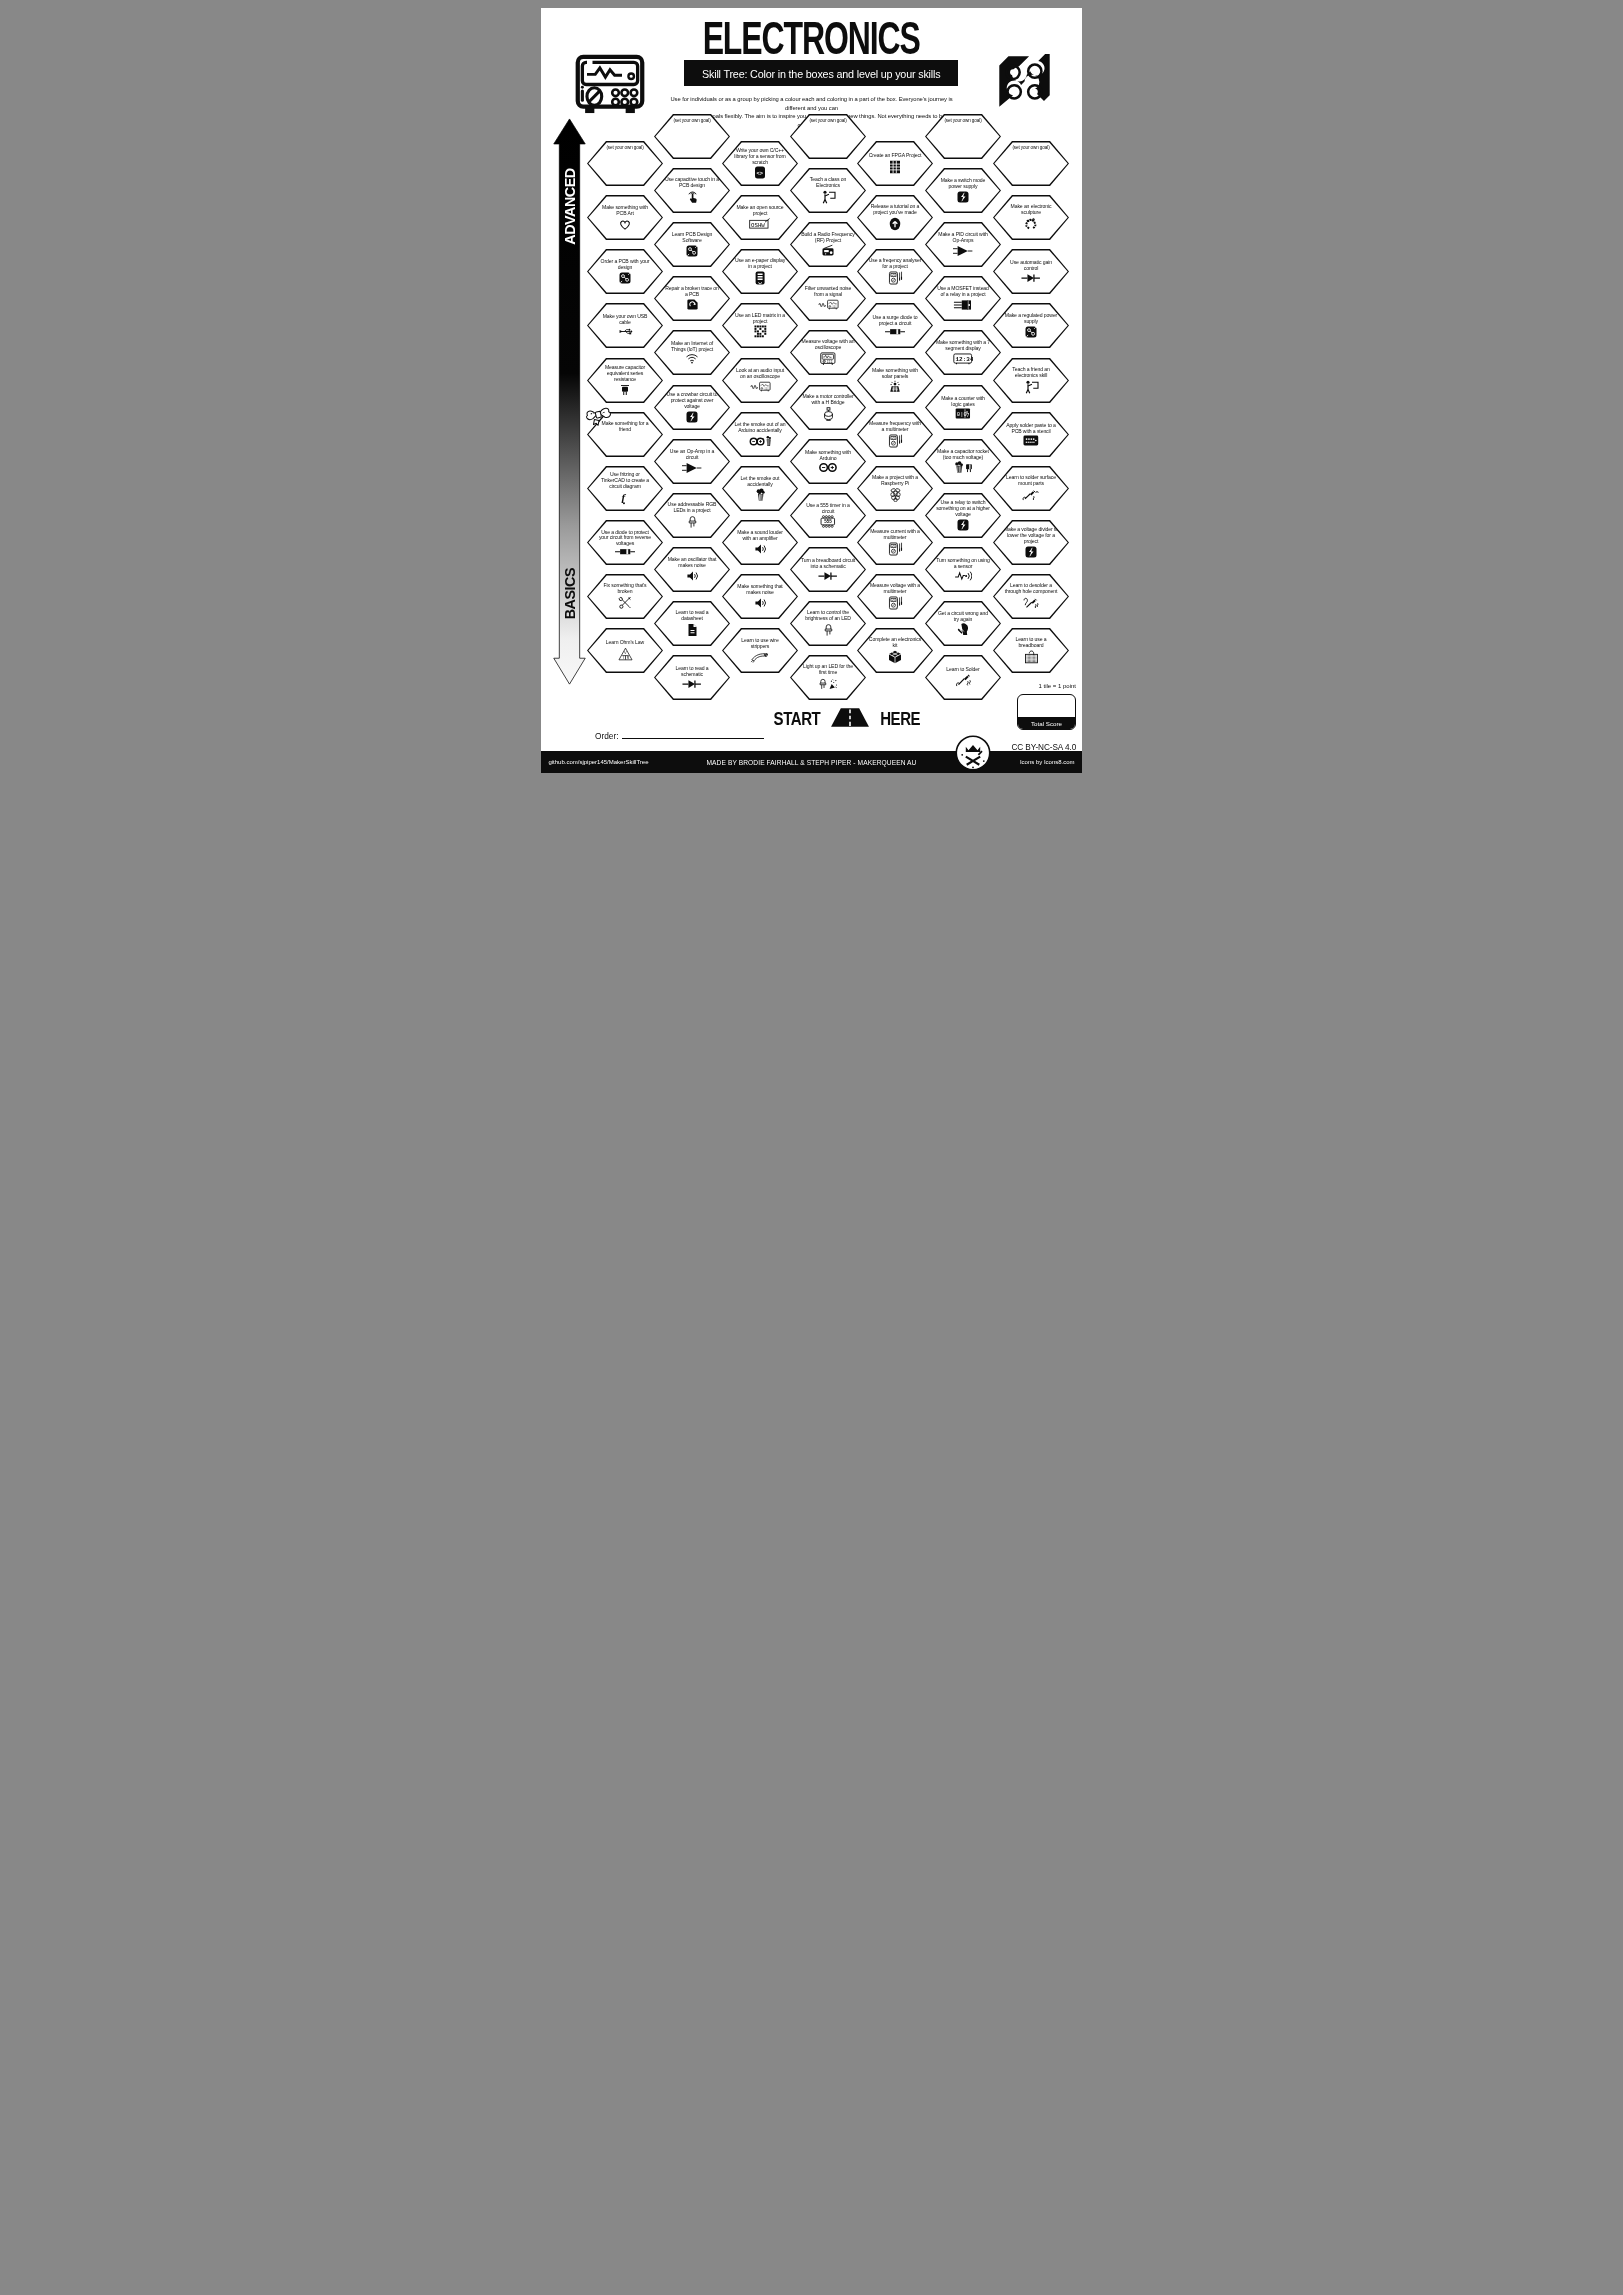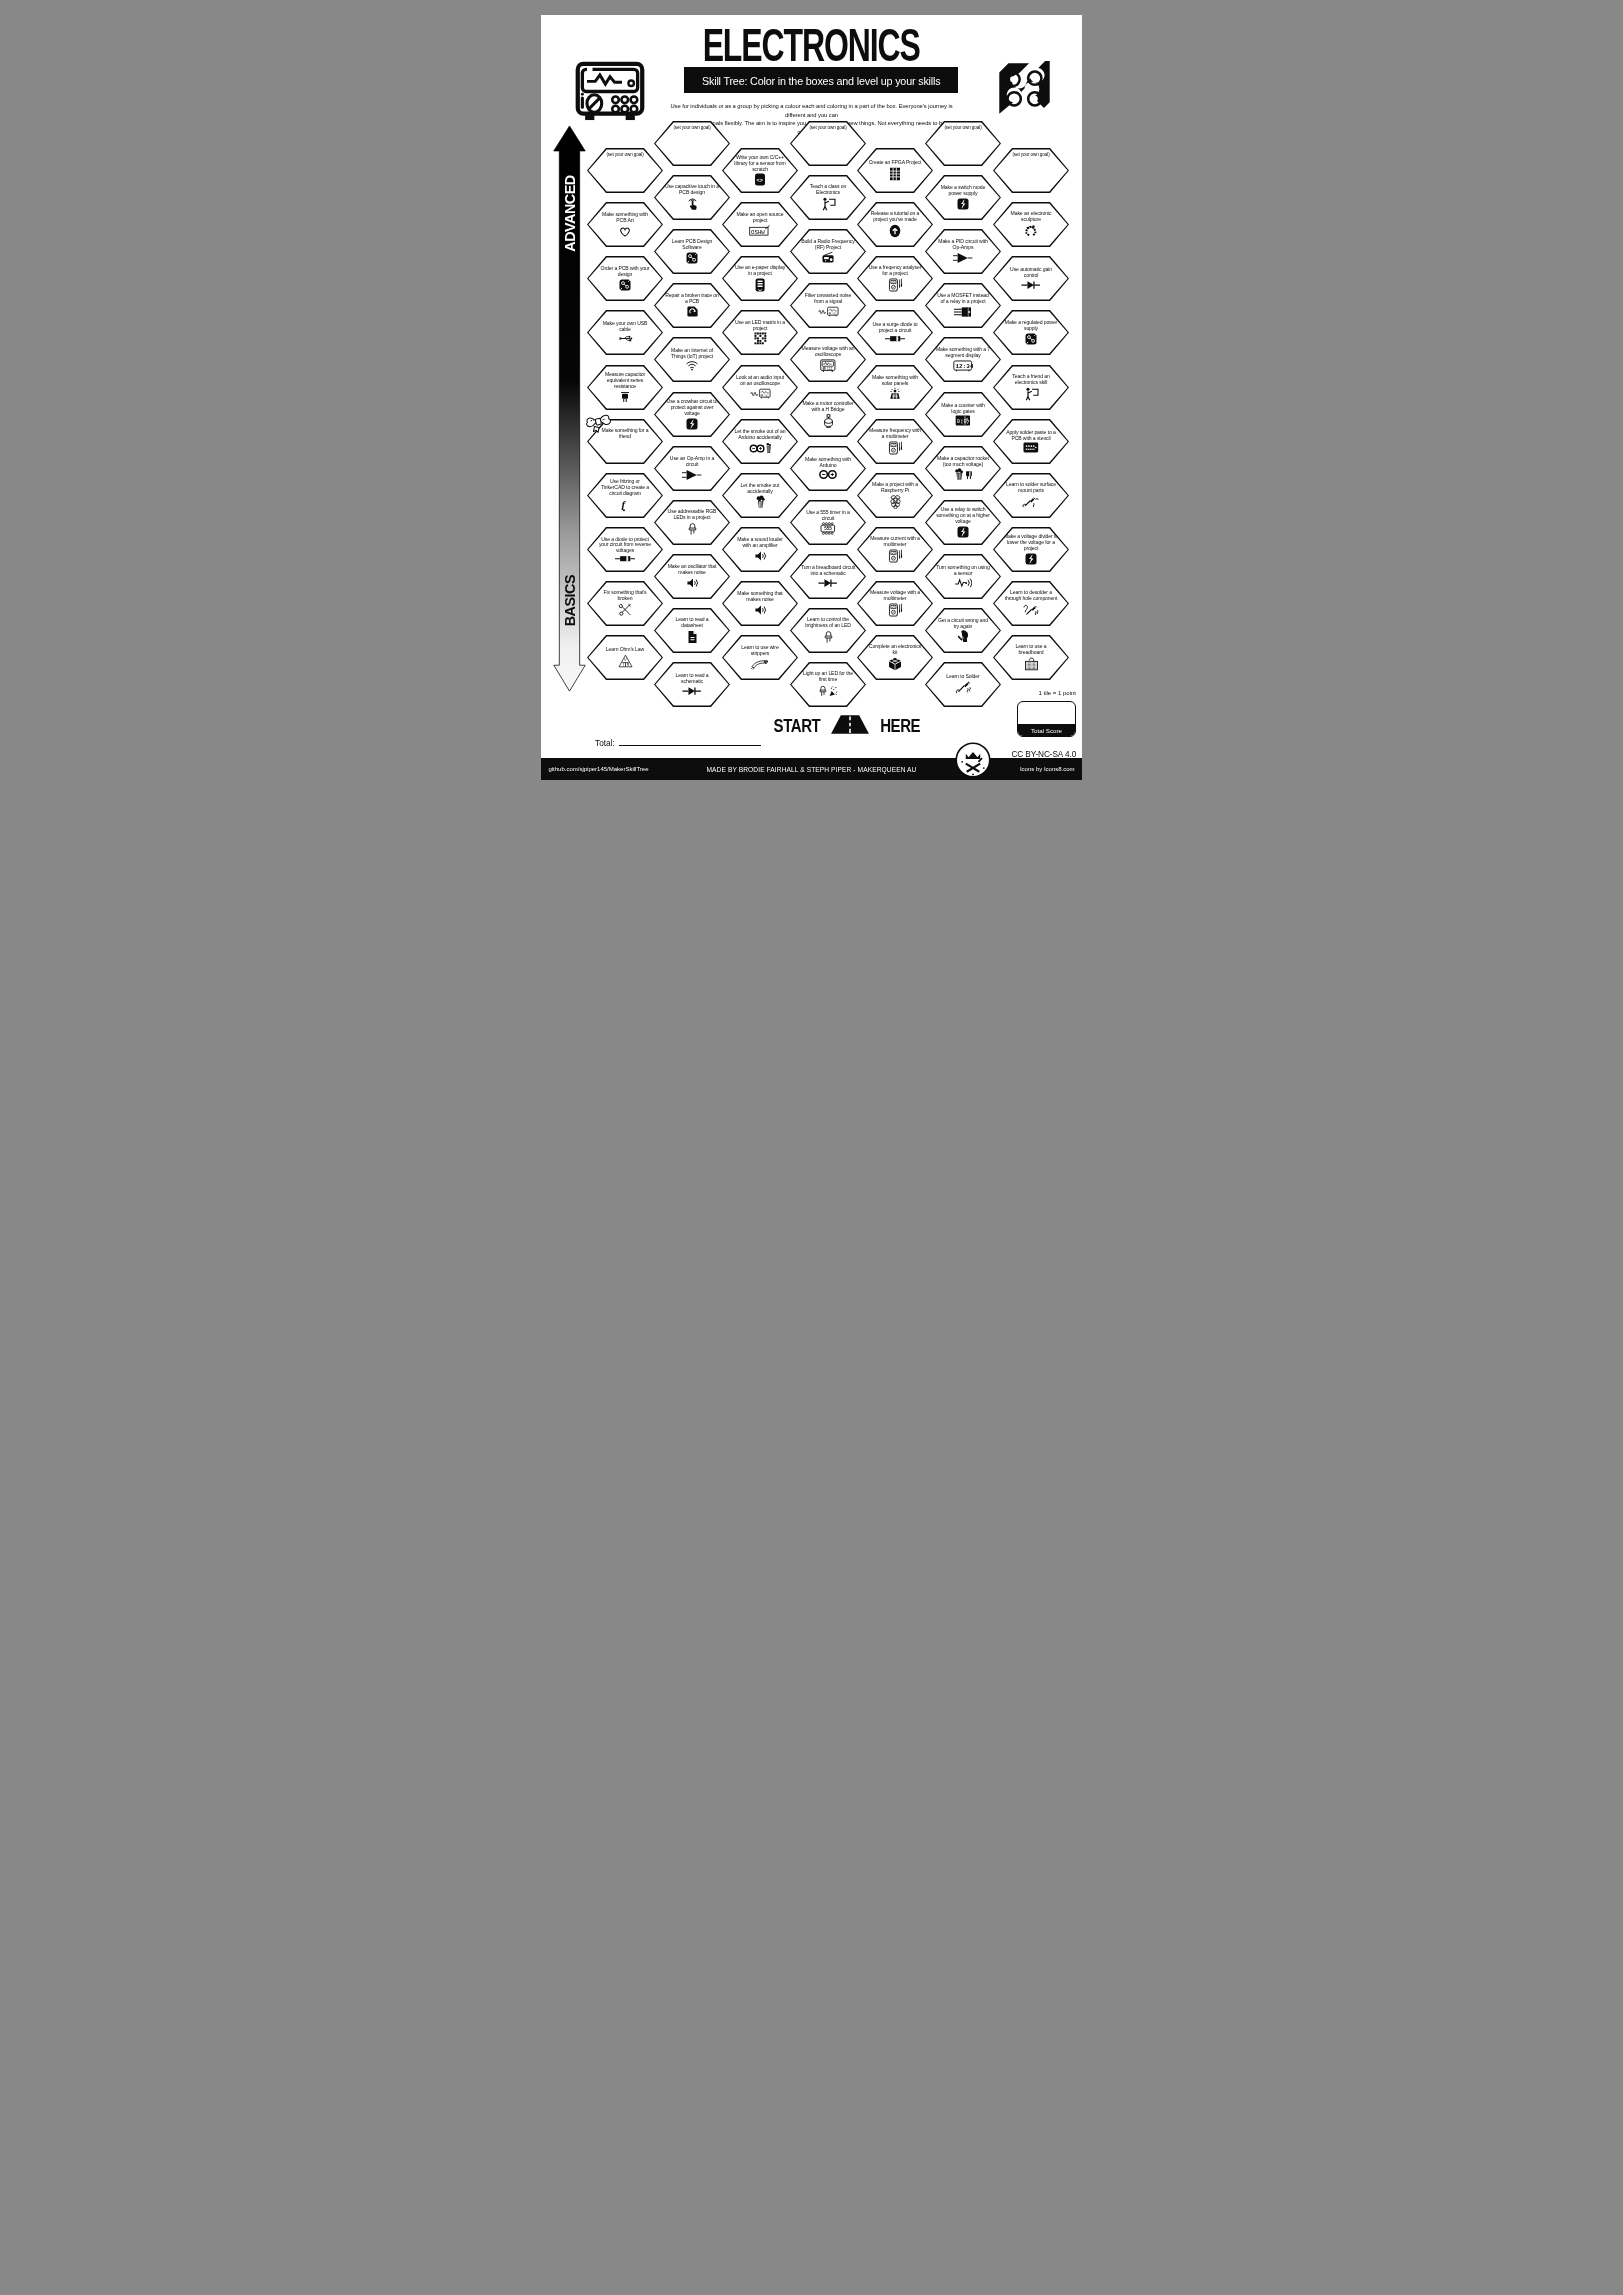--- a/index.html
+++ b/index.html
@@ -1,18 +1,18 @@
 <!DOCTYPE html>
 <html style="font-size:7.4px"><head>
 <meta charset="utf-8">
 <style>
   html,body{margin:0;padding:0;background:#888;}
   *{box-sizing:border-box;}
   .page{
-    position:relative; width:541px; height:765px; margin:15px auto;
+    position:relative; width:541px; height:765px; margin:8px auto;
     background:#fff; overflow:hidden;
     font-family:"Liberation Sans", sans-serif; color:#0d0d0d;
   }
   
   .title{
     position:absolute; left:0; right:0; top:8.3px; text-align:center;
     font-size:41px; font-weight:700; letter-spacing:-1.4px; line-height:1;
     white-space:nowrap;
   }
   .title span{display:inline-block; transform:scale(.78,1.12); transform-origin:center top;}
@@ -1309,21 +1309,21 @@
     <span>
       <svg width="44" height="21" viewBox="0 0 72 34">
         <path d="M21 2 h30 l16 30 H5 Z" fill="#0d0d0d"></path>
         <path d="M36 4 v6 M36 14 v6 M36 24 v7" stroke="#fff" stroke-width="2.6"></path>
       </svg>
     </span>
     <span class="start-word">HERE</span>
   </div>
 
   <div class="name-row">
-    <span class="nlabel">Total:</span>
+    <span class="nlabel">Order:</span>
     <span class="name-line"></span>
   </div>
 
   <div class="tile-note">1 tile = 1 point</div>
   <div class="score-box">
     <div class="score-bar">Total Score</div>
   </div>
 
   <div class="license-badge">
     <svg width="36" height="36" viewBox="0 0 40 40">

